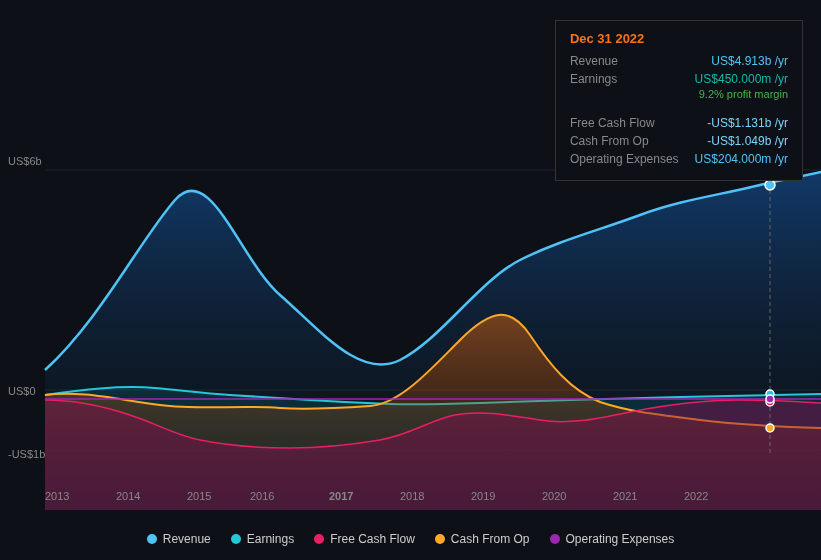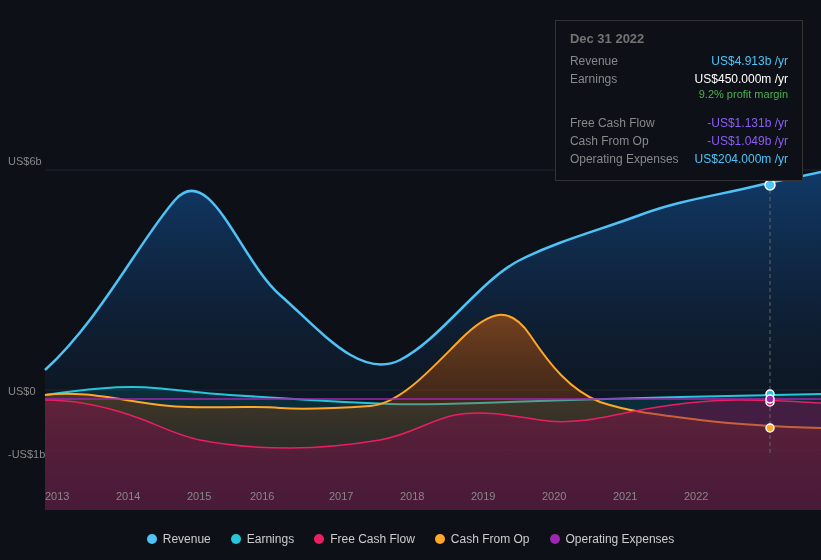--- a/index.html
+++ b/index.html
@@ -20,40 +20,40 @@
       right: 18px;
       background: #0d1117;
       border: 1px solid #333;
       padding: 10px 14px;
       min-width: 220px;
       z-index: 10;
     }
     .tooltip-title {
       font-size: 13px;
       font-weight: bold;
-      color: #737373;
+      color: #f97316;
       margin-bottom: 8px;
     }
     .tooltip-row {
       display: flex;
       justify-content: space-between;
       font-size: 12px;
       margin-bottom: 4px;
       gap: 16px;
     }
     .tooltip-label {
       color: #888;
       white-space: nowrap;
     }
     .tooltip-value {
       white-space: nowrap;
     }
     .color-blue { color: #4fc3f7; }
-    .color-cyan { color: #ffffff; }
-    .color-red { color: #8b5cf6; }
+    .color-cyan { color: #14b8a6; }
+    .color-red { color: #7dd3fc; }
     .profit-margin {
       font-size: 11px;
       color: #4caf50;
       margin-top: -2px;
       margin-bottom: 16px;
       text-align: right;
     }
 
     
     .y-label {
@@ -159,21 +159,21 @@
 </svg>
 
 <div class="y-label" style="top: 155px;">US$6b</div>
 <div class="y-label" style="top: 385px;">US$0</div>
 <div class="y-label" style="top: 448px;">-US$1b</div>
 
 <div class="x-label" style="left: 45px;">2013</div>
 <div class="x-label" style="left: 116px;">2014</div>
 <div class="x-label" style="left: 187px; margin-top: 33px;">2015</div>
 <div class="x-label" style="left: 250px;">2016</div>
-<div class="x-label" style="left: 329px;">2017</div>
+<div class="x-label" style="left: 329px; font-weight: bold;">2017</div>
 <div class="x-label" style="left: 400px;">2018</div>
 <div class="x-label" style="left: 471px;">2019</div>
 <div class="x-label" style="left: 542px;">2020</div>
 <div class="x-label" style="left: 613px;">2021</div>
 <div class="x-label" style="left: 684px;">2022</div>
 
 <div class="tooltip-card">
   <div class="tooltip-title">Dec 31 2022</div>
 
   <div class="tooltip-row">

